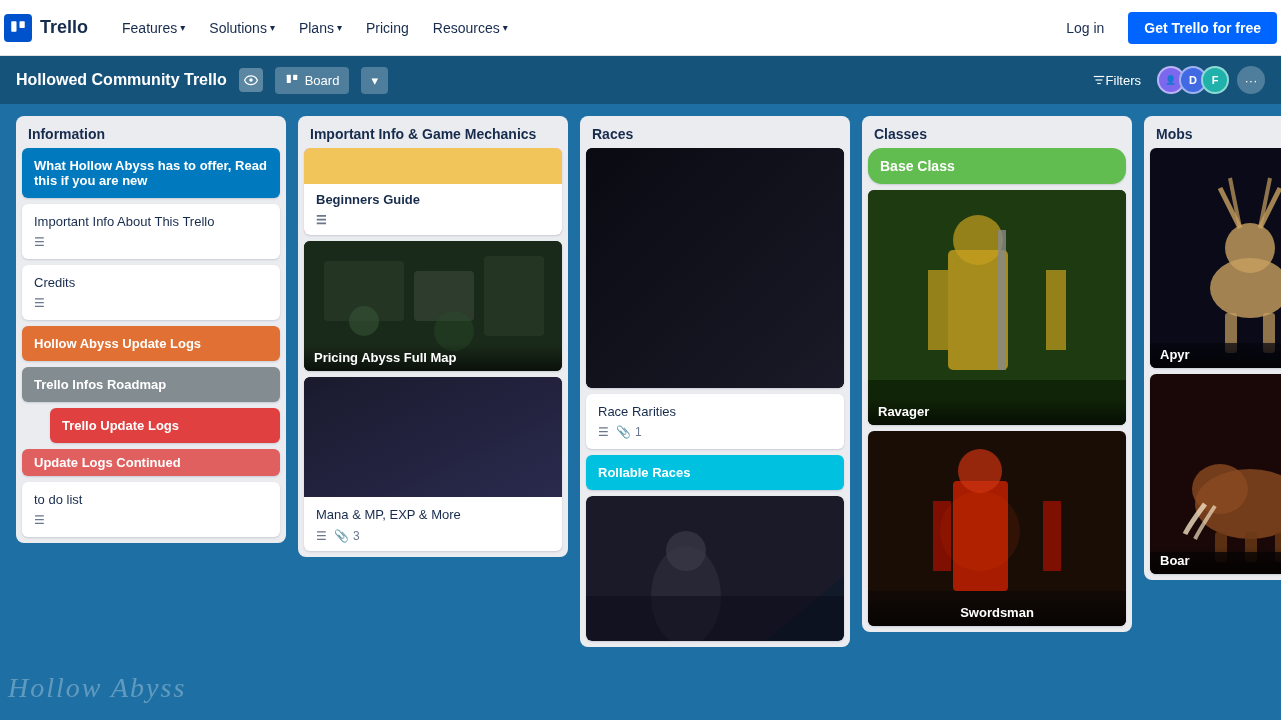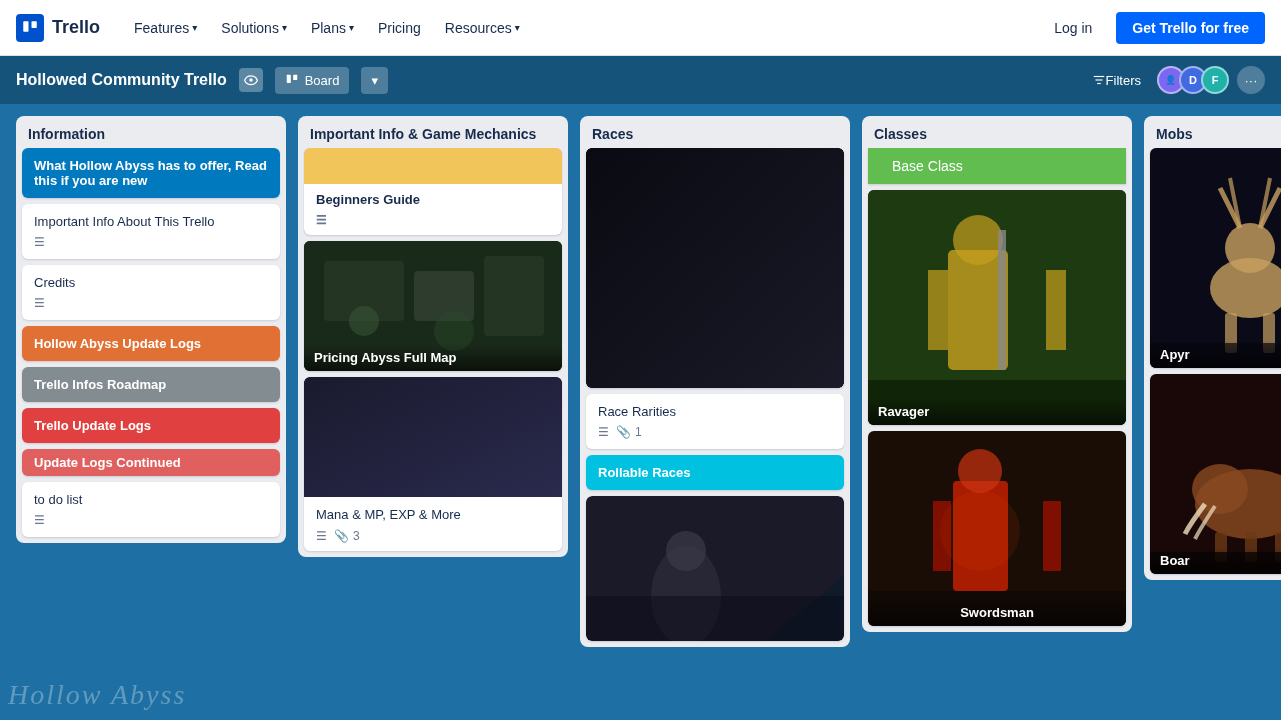--- a/index.html
+++ b/index.html
@@ -4,21 +4,21 @@
   <style>
     * { box-sizing: border-box; margin: 0; padding: 0; }
     body { font-family: -apple-system, BlinkMacSystemFont, 'Segoe UI', sans-serif; background: #1d6fa4; overflow: hidden; width: 1281px; height: 720px; }
 
     
     .top-nav {
       background: #fff;
       height: 56px;
       display: flex;
       align-items: center;
-      padding: 0 16px;
+      padding: 0 4px;
       border-bottom: 1px solid #e0e0e0;
       position: relative;
       z-index: 10;
     }
     .nav-logo {
       display: flex;
       align-items: center;
       gap: 8px;
       margin-right: 24px;
       cursor: pointer;
@@ -327,21 +327,21 @@
       </div>
 
       <div class="card-color-full" style="background:#e07033; padding:10px 12px; border-radius:6px; cursor:pointer; box-shadow:0 1px 2px rgba(9,30,66,0.15); font-size:13px; font-weight:600; color:#fff;">
         <span>Hollow Abyss Update Logs</span>
       </div>
 
       <div class="card-color-full" style="background:#838c91; padding:10px 12px; border-radius:6px; cursor:pointer; box-shadow:0 1px 2px rgba(9,30,66,0.15); font-size:13px; font-weight:600; color:#fff;">
         <span>Trello Infos Roadmap</span>
       </div>
 
-      <div class="card-color-full" style="background:#e04040; padding:10px 12px; border-radius:6px; cursor:pointer; box-shadow:0 1px 2px rgba(9,30,66,0.15); font-size:13px; font-weight:600; color:#fff;">
+      <div class="card-color-full" style="background:#e04040; padding:10px 12px; border-radius:6px; cursor:pointer; box-shadow:0 1px 2px rgba(9,30,66,0.15); font-size:13px; font-weight:600; color:#fff;margin-left:28px;">
         <span>Trello Update Logs</span>
       </div>
 
       <div class="card-color-full" style="background:#e06060; padding:6px 12px; border-radius:6px; cursor:pointer; box-shadow:0 1px 2px rgba(9,30,66,0.15); font-size:13px; font-weight:600; color:#fff;">
         <span>Update Logs Continued</span>
       </div>
 
       <div class="card">
         <span>to do list</span>
         <div class="card-icons">
@@ -461,21 +461,21 @@
 
     </div>
   </div>
 
   <div class="list">
     <div class="list-header">
       <span>Classes</span>
     </div>
     <div class="list-cards">
 
-      <div class="card-color-full" style="background:#61bd4f; padding:10px 24px; border-radius:0; cursor:pointer; box-shadow:0 1px 2px rgba(9,30,66,0.15); font-size:14px; font-weight:400; color:#fff;">
+      <div class="card-color-full" style="background:#61bd4f; padding:10px 12px; border-radius:14px; cursor:pointer; box-shadow:0 1px 2px rgba(9,30,66,0.15); font-size:14px; font-weight:700; color:#fff;">
         <span>Base Class</span>
       </div>
 
       <div class="card-image">
         <div class="card-img-area" style="height:235px;">
           <div class="game-img-ravager" style="position:absolute;top:0;left:0;width:100%;height:100%;">
             <svg width="258" height="235" viewBox="0 0 258 235" style="position:absolute;top:0;left:0;">
               <rect width="258" height="235" fill="#1e3a10"></rect>
 
               <rect x="80" y="60" width="60" height="120" fill="#c8a020" rx="5" opacity="0.8"></rect>
@@ -575,15 +575,15 @@
             <span>Boar</span>
           </div>
         </div>
       </div>
 
     </div>
   </div>
 
 </div>
 
-<div class="watermark" style="position:fixed;bottom:1px;left:0;width:270px;">
+<div class="watermark" style="position:fixed;bottom:8px;left:0;width:270px;">
   Hollow Abyss
 </div>
 
 </body></html>

